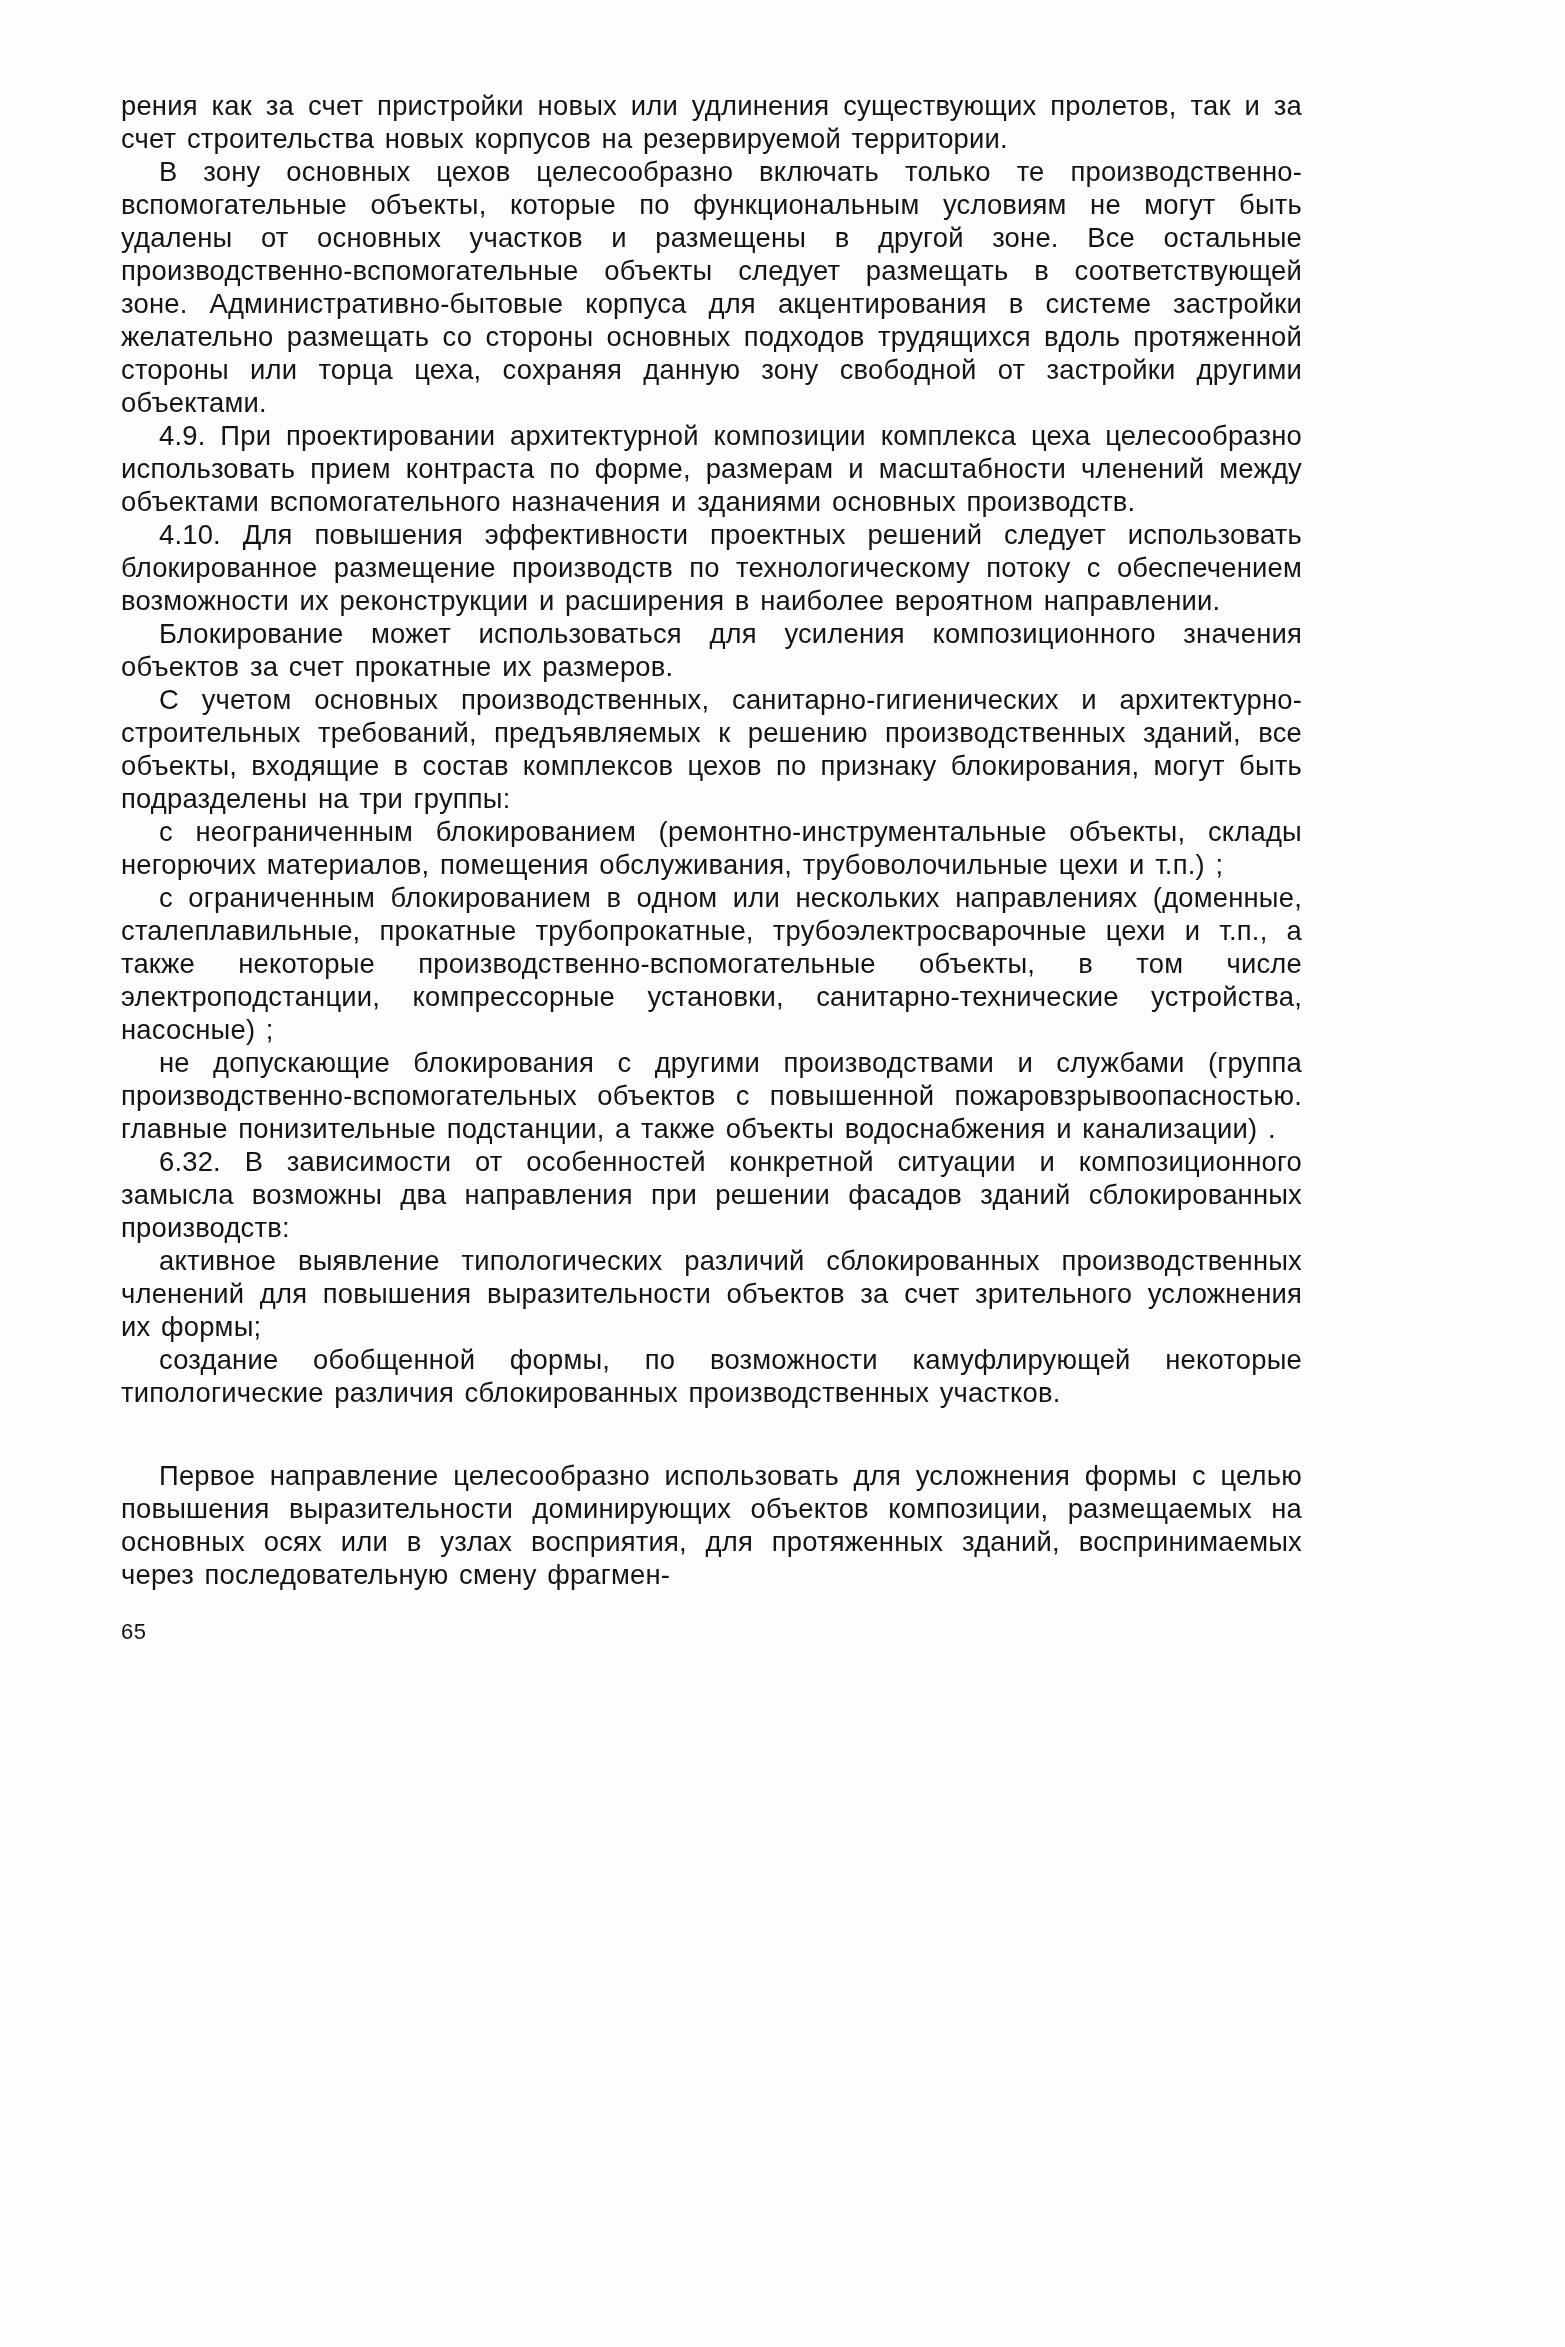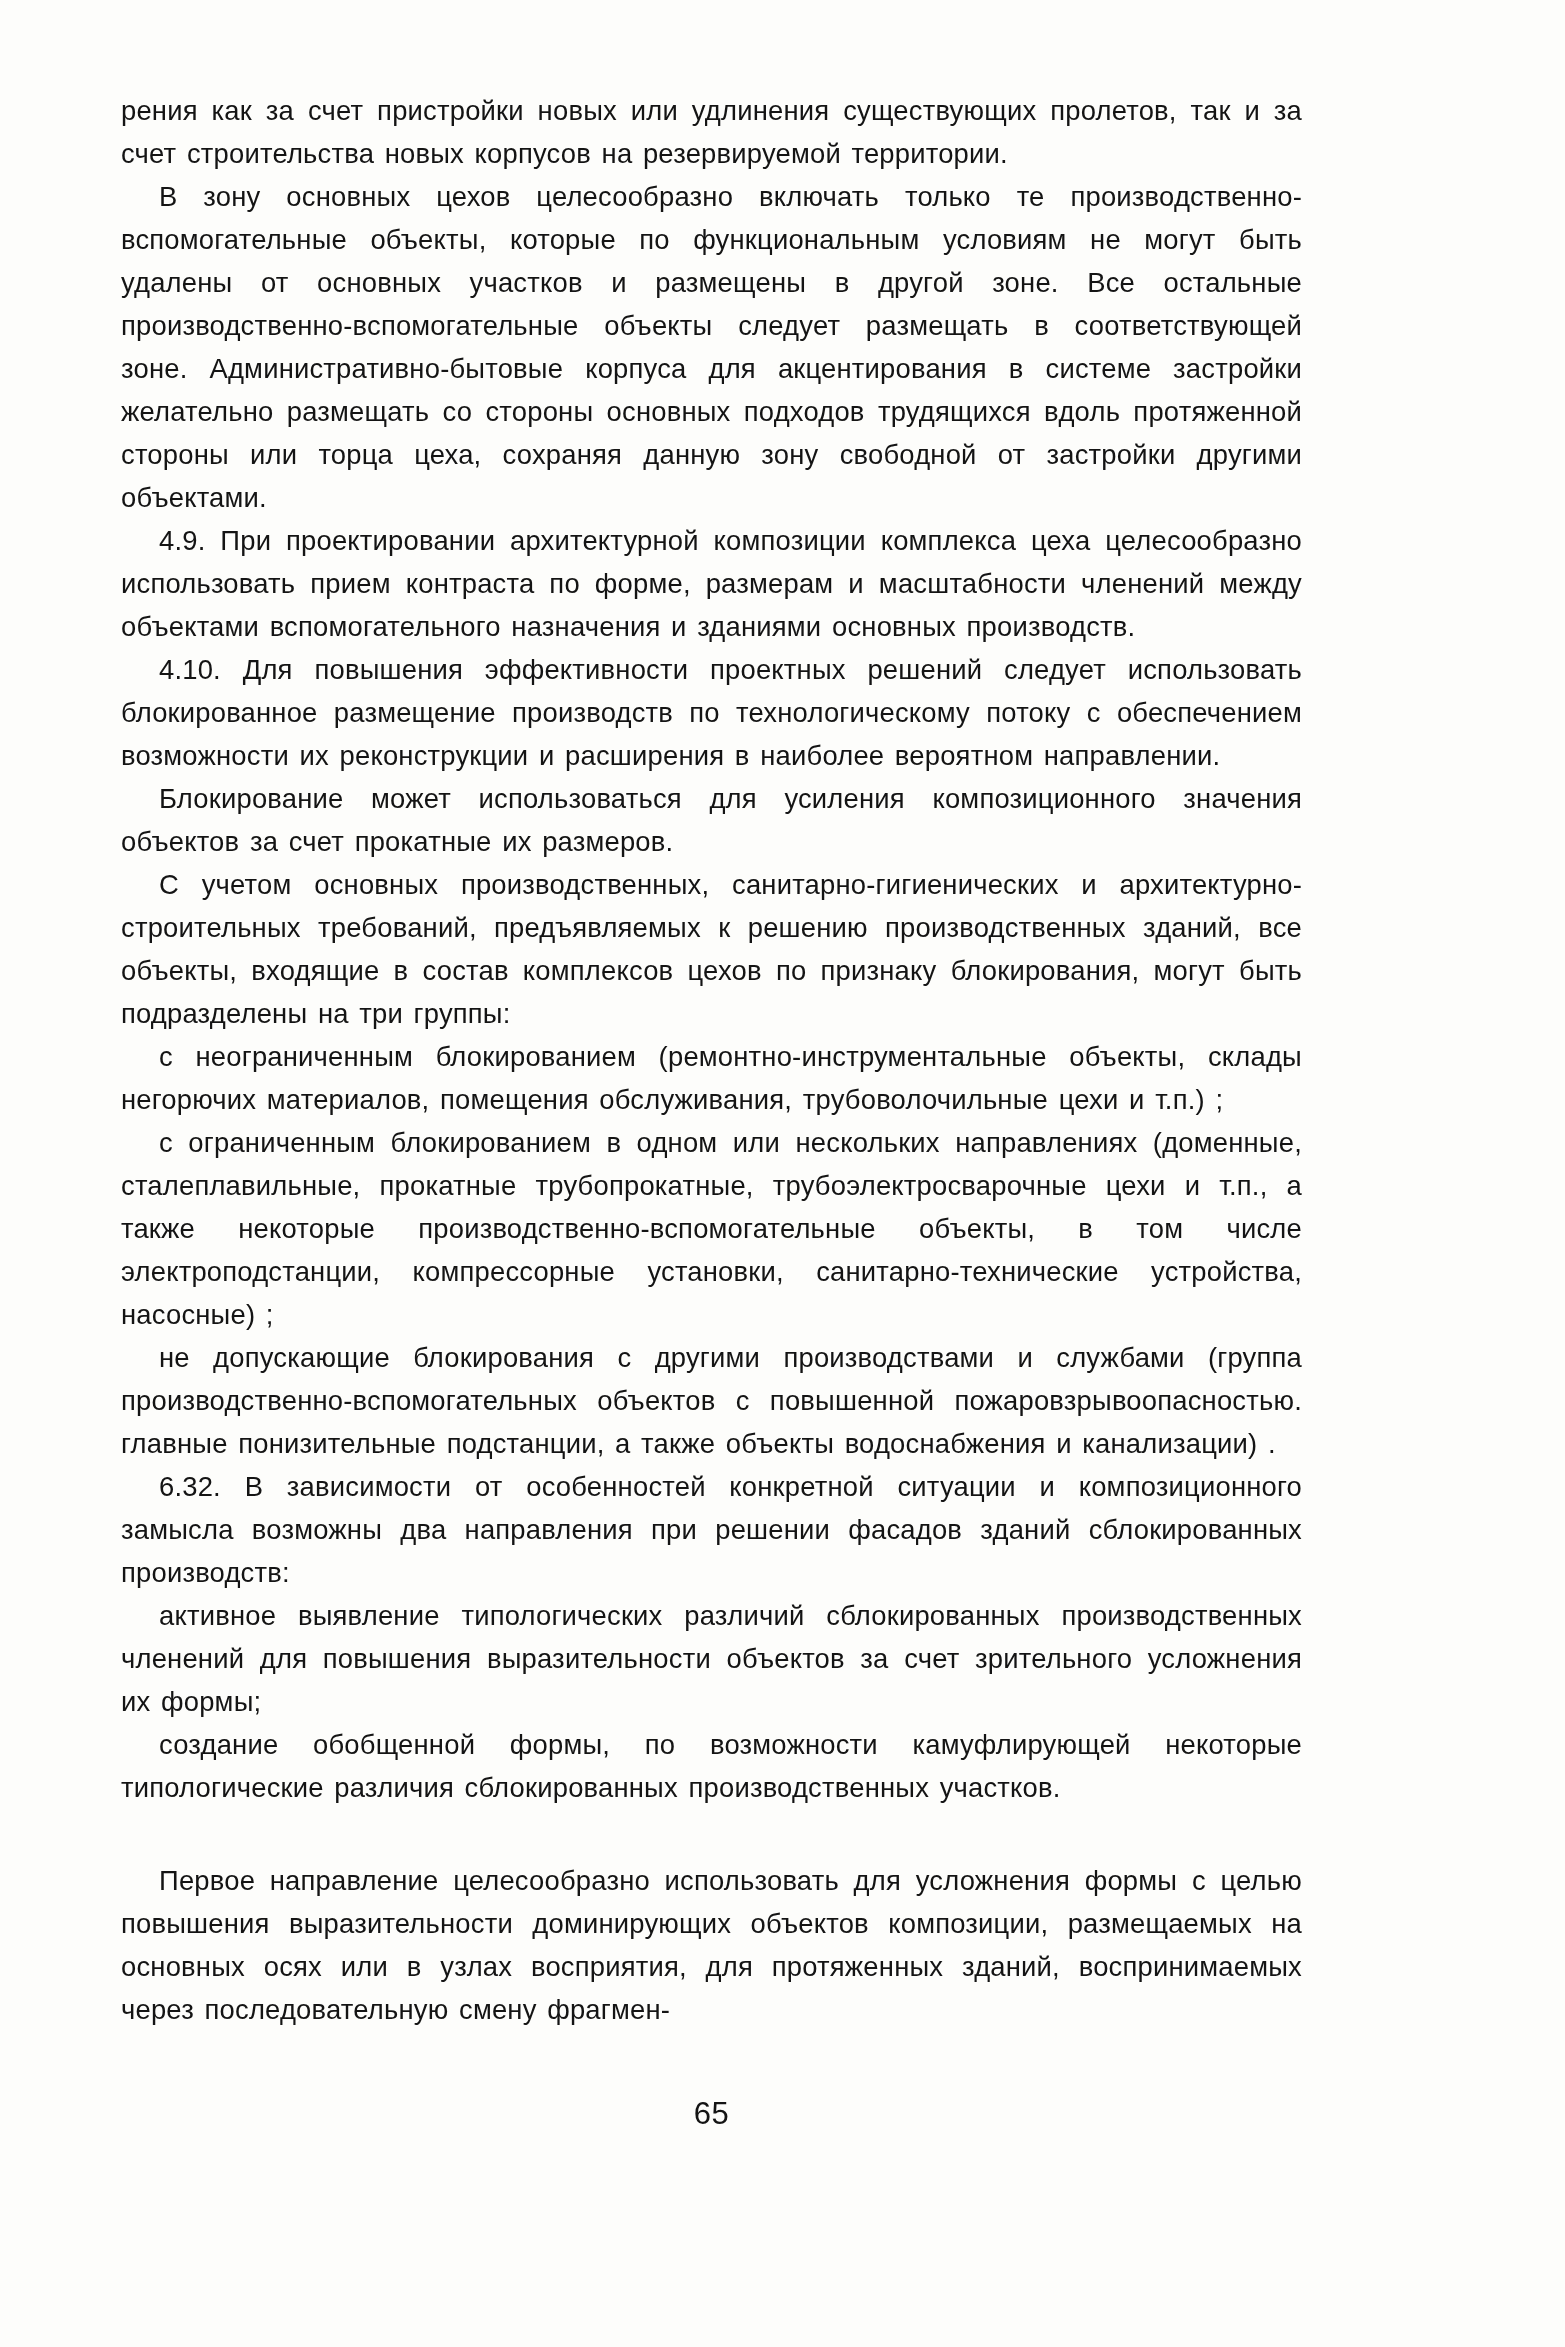--- a/index.html
+++ b/index.html
@@ -16,42 +16,42 @@
     color: #141414;
     font-family: "Liberation Sans", sans-serif;
     overflow: hidden;
   }
   .text-block {
     position: absolute;
     left: 121px;
     top: 89px;
     width: 1181px;
     font-size: 27.4px;
-    line-height: 43px;
+    line-height: 33px;
     text-align: justify;
     letter-spacing: 0.2px;
     word-spacing: 2.8px;
   }
   .text-block p {
     margin: 0;
     text-indent: 38px;
   }
   .text-block p.no-indent {
     text-indent: 0;
   }
   .text-block p.gap-before {
     margin-top: 50px;
   }
   .clause-num {
     font-weight: normal;
   }
   .page-number {
-    margin-top: 61px;
-    text-align: center;
-    font-size: 31px;
+    margin-top: 24px;
+    text-align: left;
+    font-size: 22px;
     letter-spacing: 0.5px;
   }
 </style>
 </head>
 <body>
 
 <div class="page">
   <div class="text-block">
 
     <p class="no-indent">рения как за счет пристройки новых или удлинения существующих пролетов, так и за счет строительства новых корпусов на резервируемой территории.</p>

